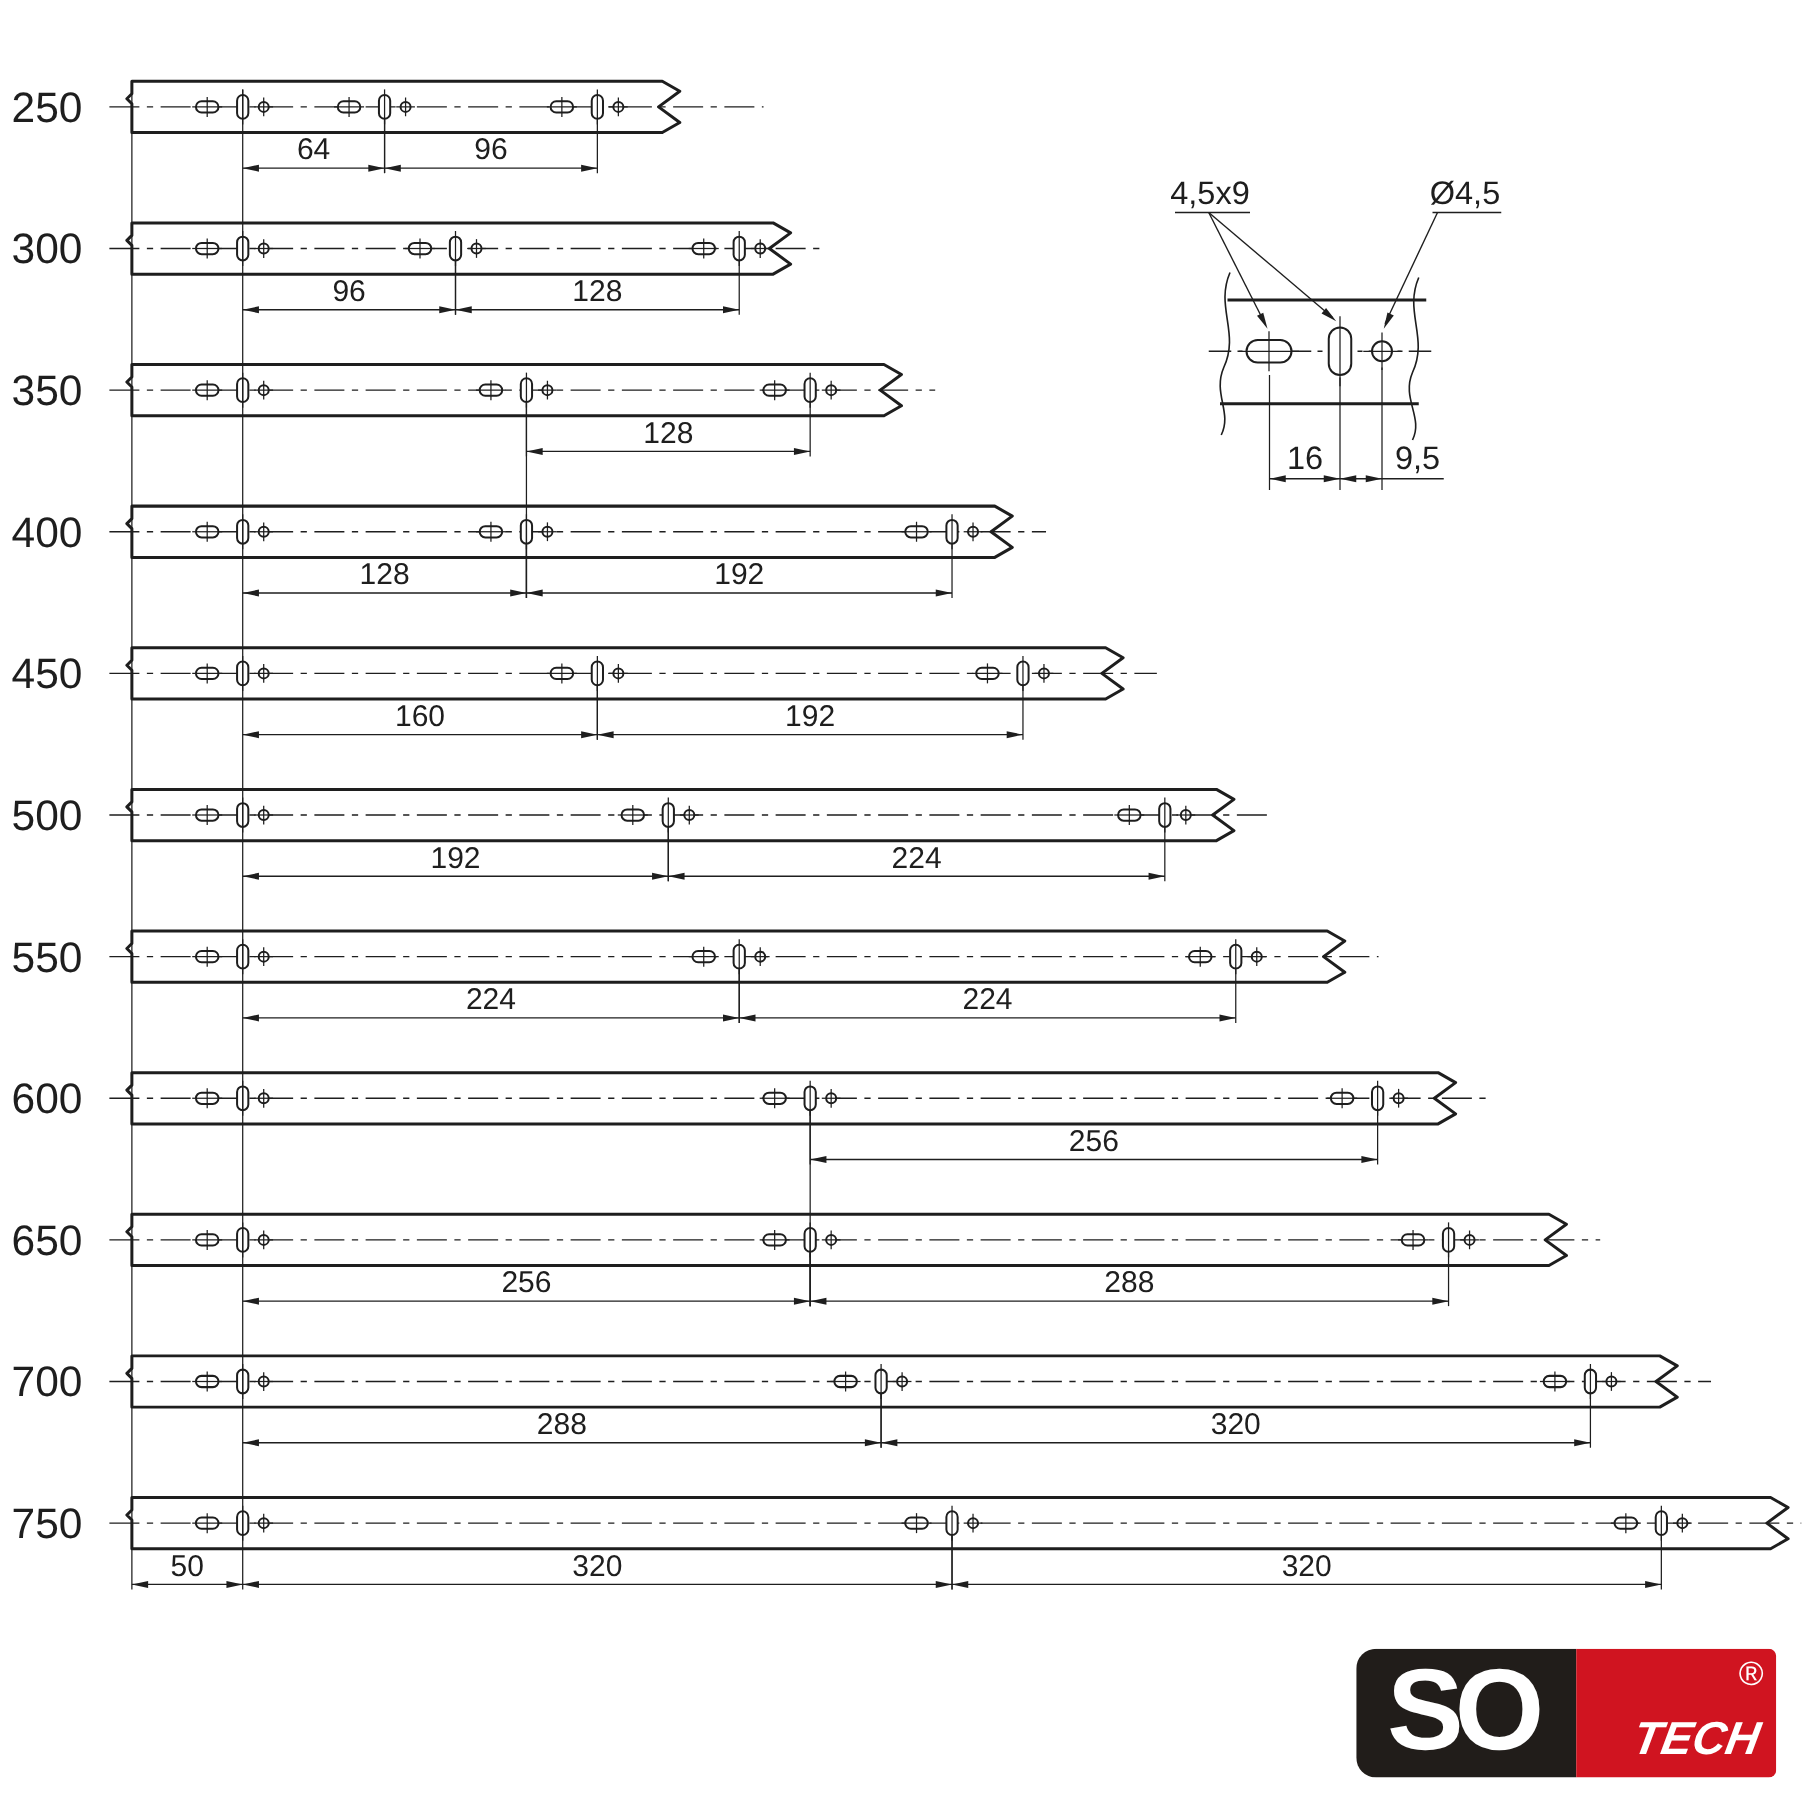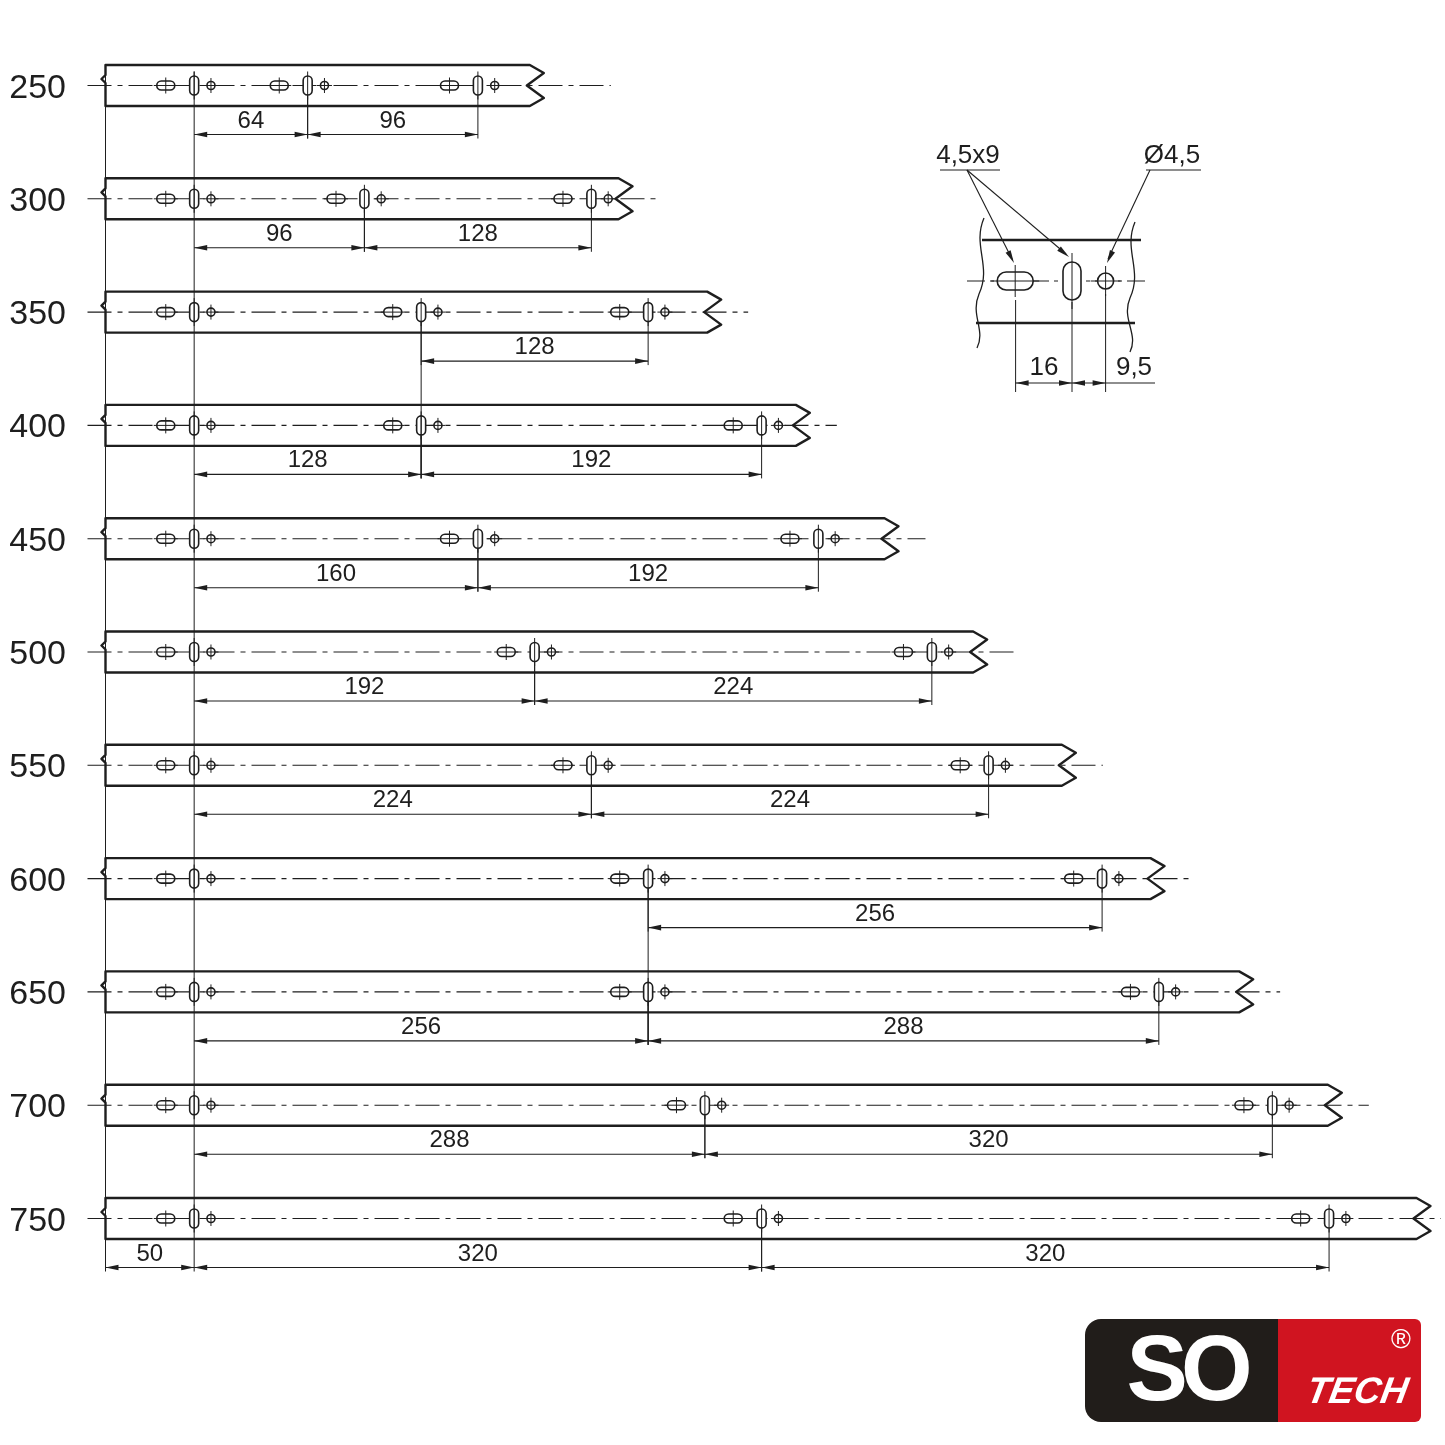--- a/index.html
+++ b/index.html
@@ -4,21 +4,21 @@
 <style>
   html,body{margin:0;padding:0;background:#fff;}
   .canvas{position:relative;width:1445px;height:1445px;background:#ffffff;overflow:hidden;
           font-family:"Liberation Sans",sans-serif;}
   svg{position:absolute;left:0;top:0;}
   svg text{font-family:"Liberation Sans",sans-serif;fill:#1e1e1e;}
 
   
   .logo{position:absolute;left:1085px;top:1319px;width:336px;height:103px;display:flex;
         border-radius:16px 6px 6px 16px;overflow:hidden;}
-  .logo-black{width:176px;background:#211d1a;display:flex;align-items:center;justify-content:center;padding-left:17px;}
+  .logo-black{width:176px;background:#211d1a;display:flex;align-items:center;justify-content:center;}
   .logo-black span{color:#fff;font-weight:bold;font-size:92px;letter-spacing:-7px;line-height:1;
                    padding-right:8px;transform:translateY(-3px);}
   .logo-red{flex:1;background:#d01420;position:relative;}
   .logo-tech{position:absolute;right:13px;bottom:10px;font-size:37px;font-weight:bold;
              font-style:italic;color:#fff;transform:skewX(-10deg);letter-spacing:0;}
   .logo-reg{position:absolute;right:10px;top:5px;font-size:27px;color:#fff;font-weight:normal;}
 </style>
 </head>
 <body>
 

